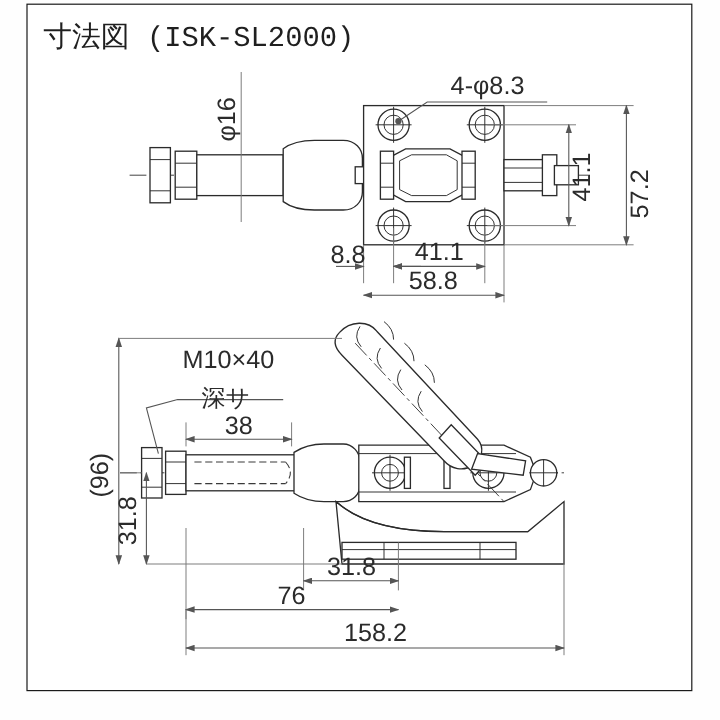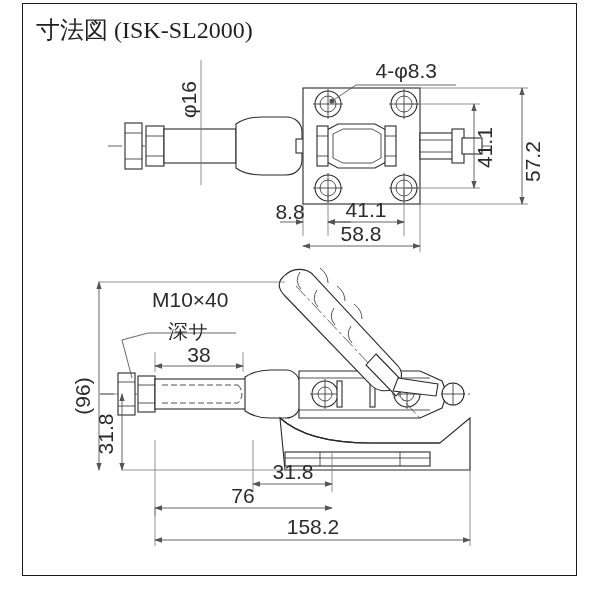--- a/index.html
+++ b/index.html
@@ -30,21 +30,21 @@
     box-sizing: border-box;
   }
   #title {
     position: absolute;
     left: 36px;
     top: 14px;
     font-size: 24px;
     color: #1f1f1f;
     letter-spacing: 0px;
     white-space: nowrap;
-    font-family: Liberation Serif, serif;
+    font-family: Liberation Mono, monospace;
   }
   #drawing {
     position: absolute;
     left: 0;
     top: 0;
     width: 600px;
     height: 600px;
   }
   .dimtext {
     font-size: 21px;

